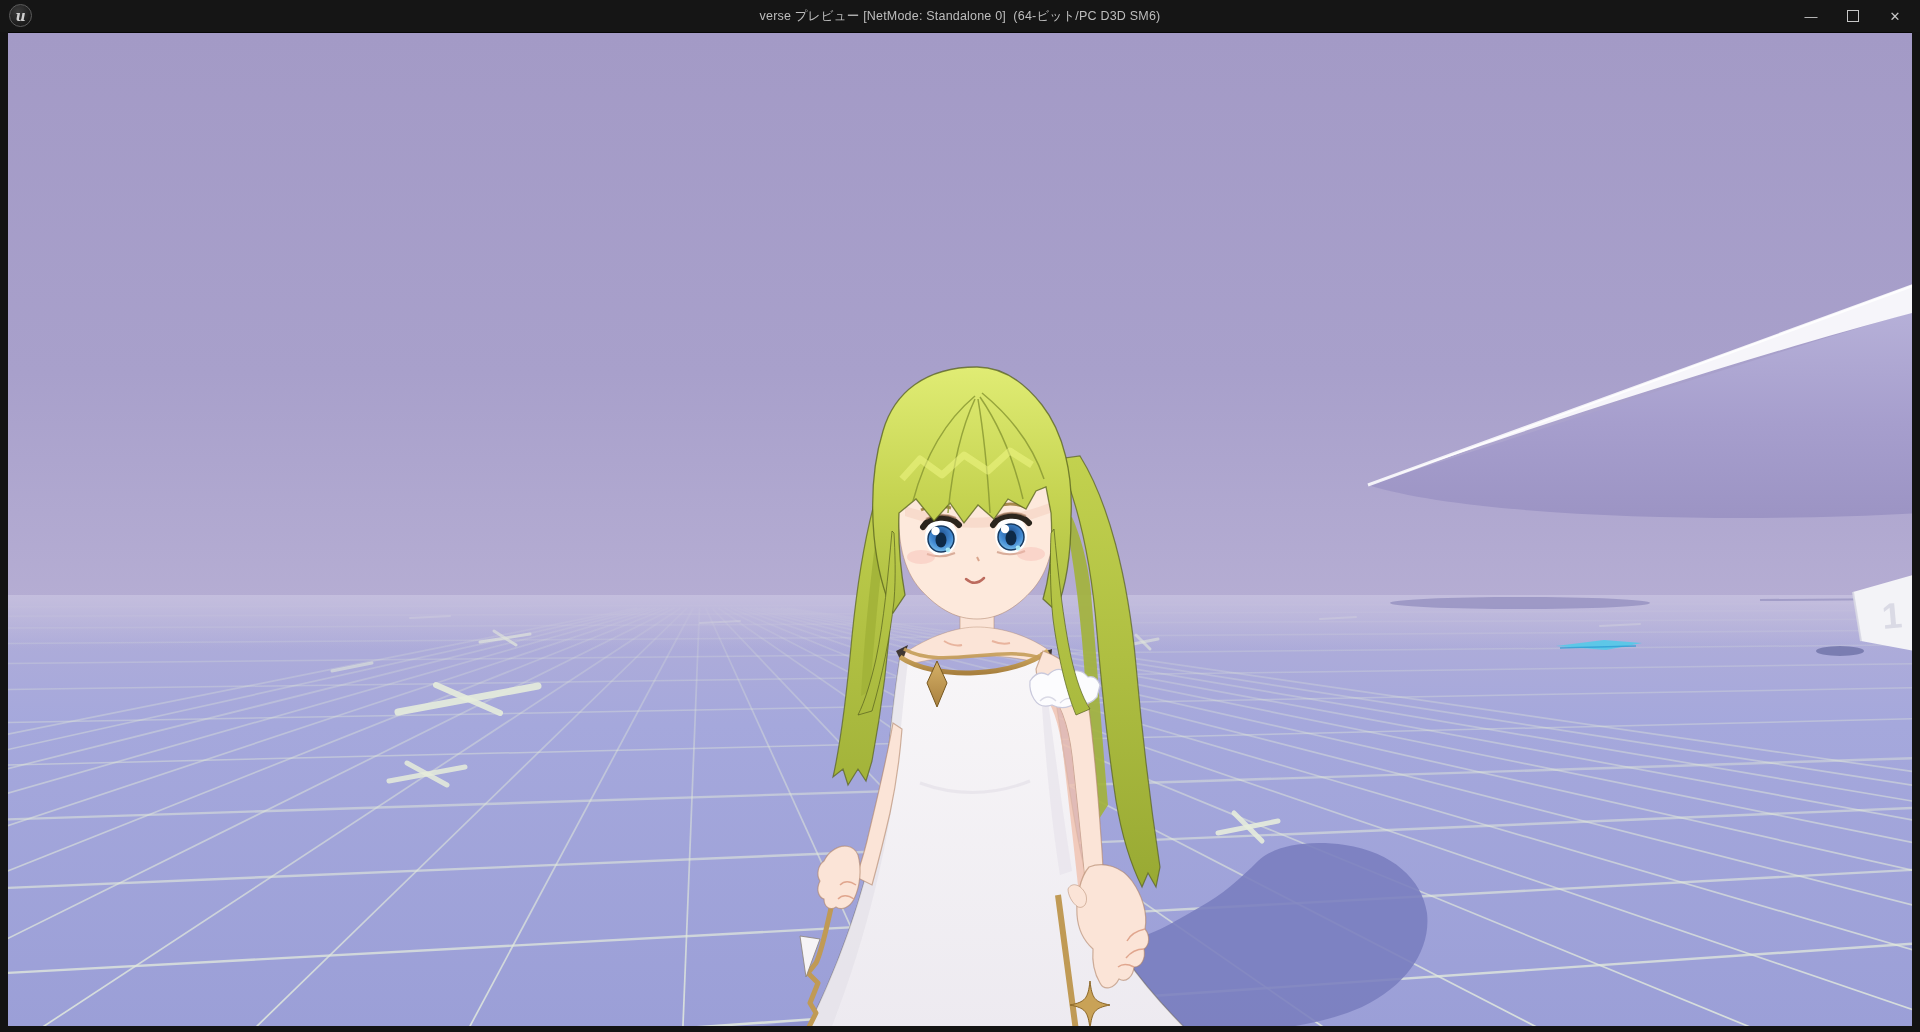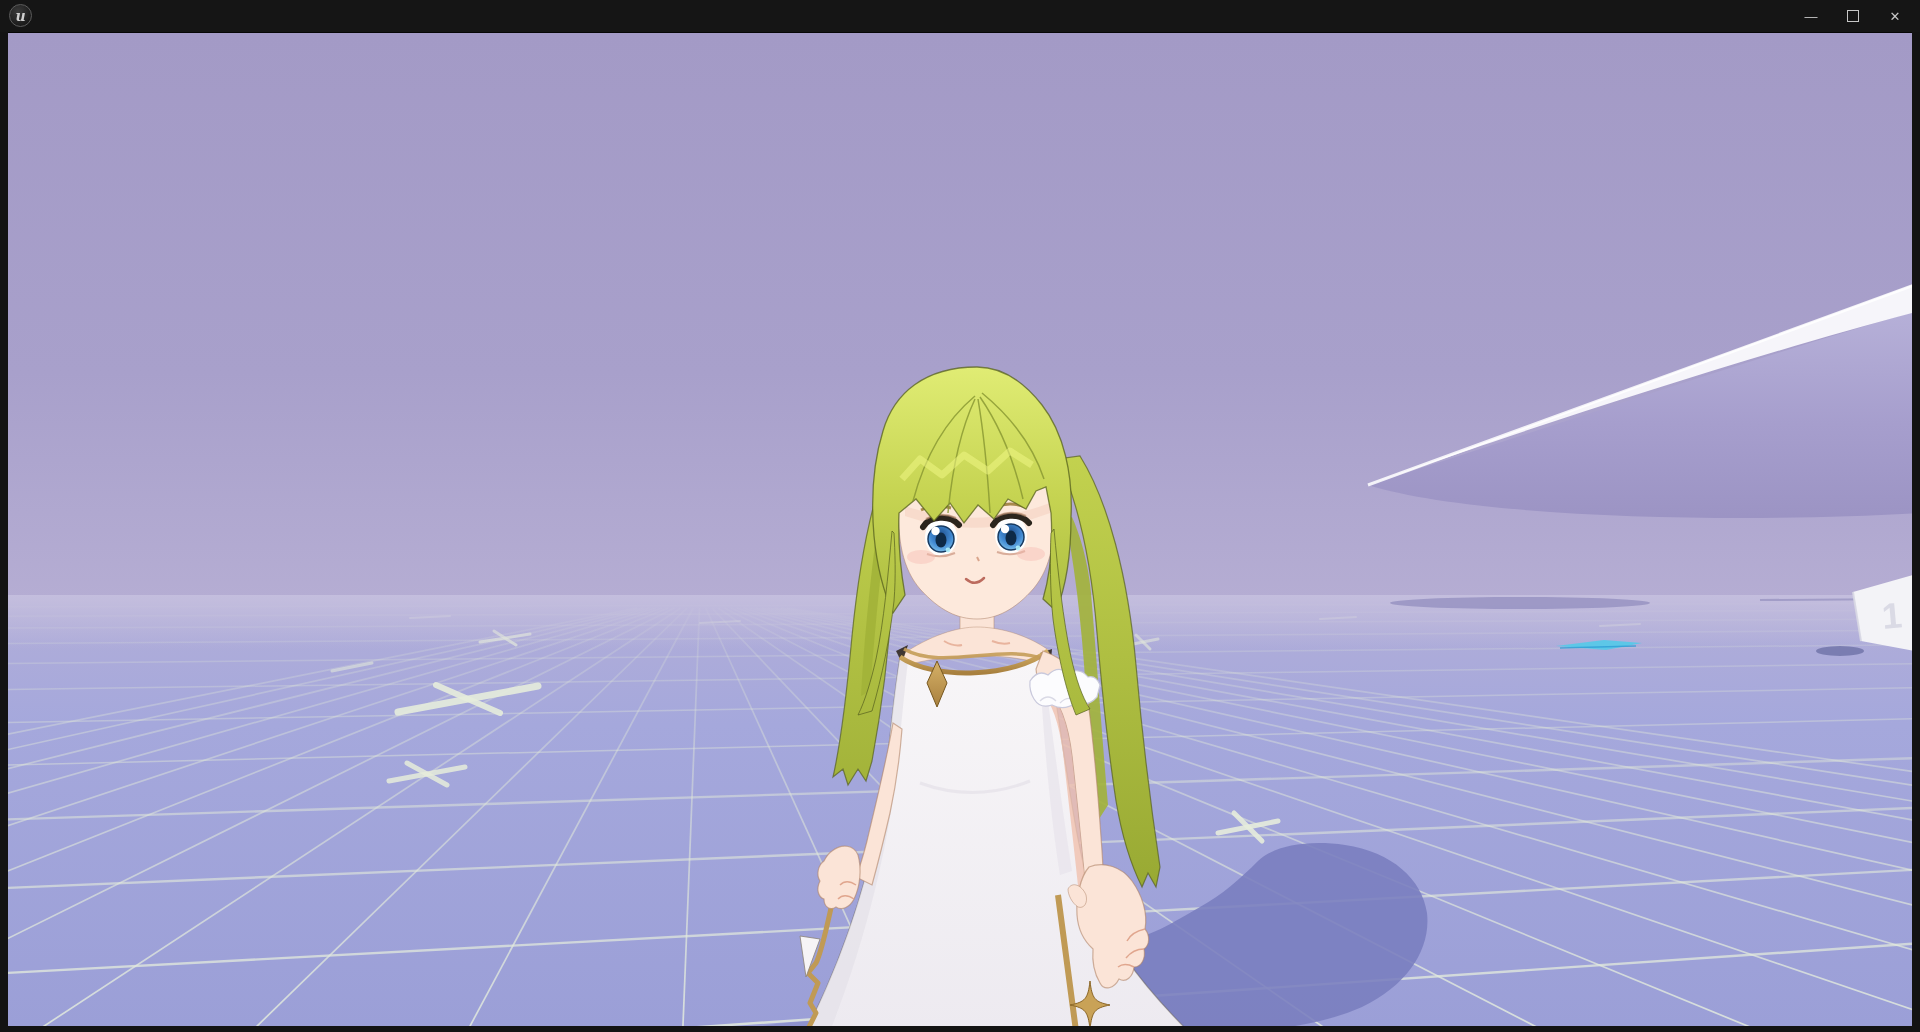--- a/index.html
+++ b/index.html
@@ -23,20 +23,21 @@
 </style>
 </head>
 <body>
 
 <div class="window">
 
   <div class="titlebar">
     <div class="app-logo">
       <span>u</span>
     </div>
+    <div class="titletext">verse プレビュー [NetMode: Standalone 0]  (64-ビット/PC D3D SM6)</div>
     <div class="controls">
       <button class="ctl">
         <span>—</span>
       </button>
       <button class="ctl">
         <span class="sq"></span>
       </button>
       <button class="ctl">
         <span>✕</span>
       </button>

